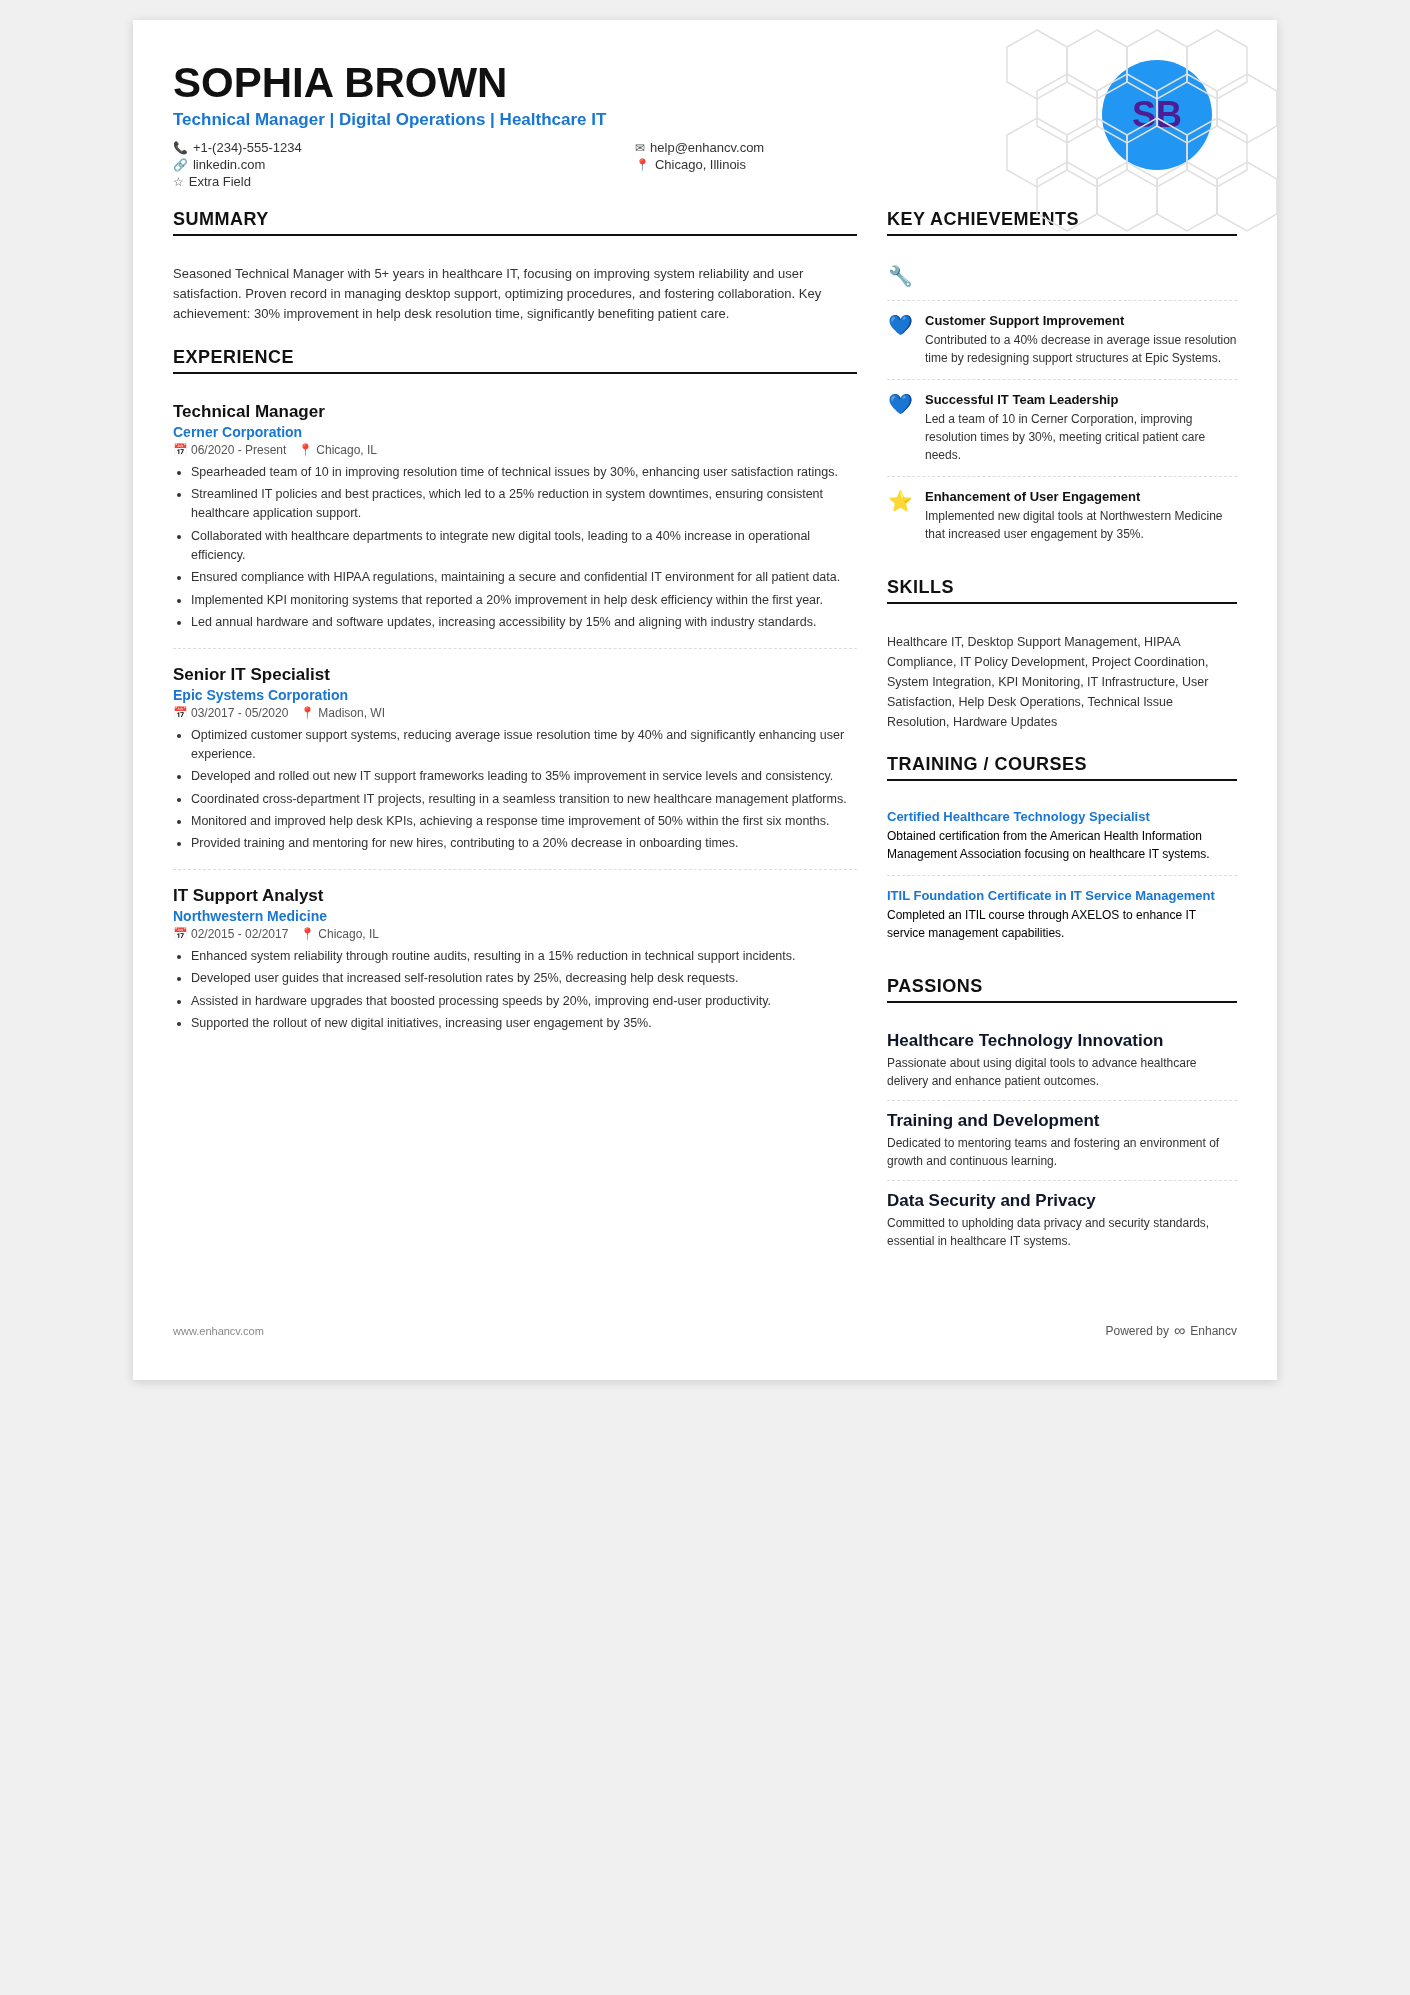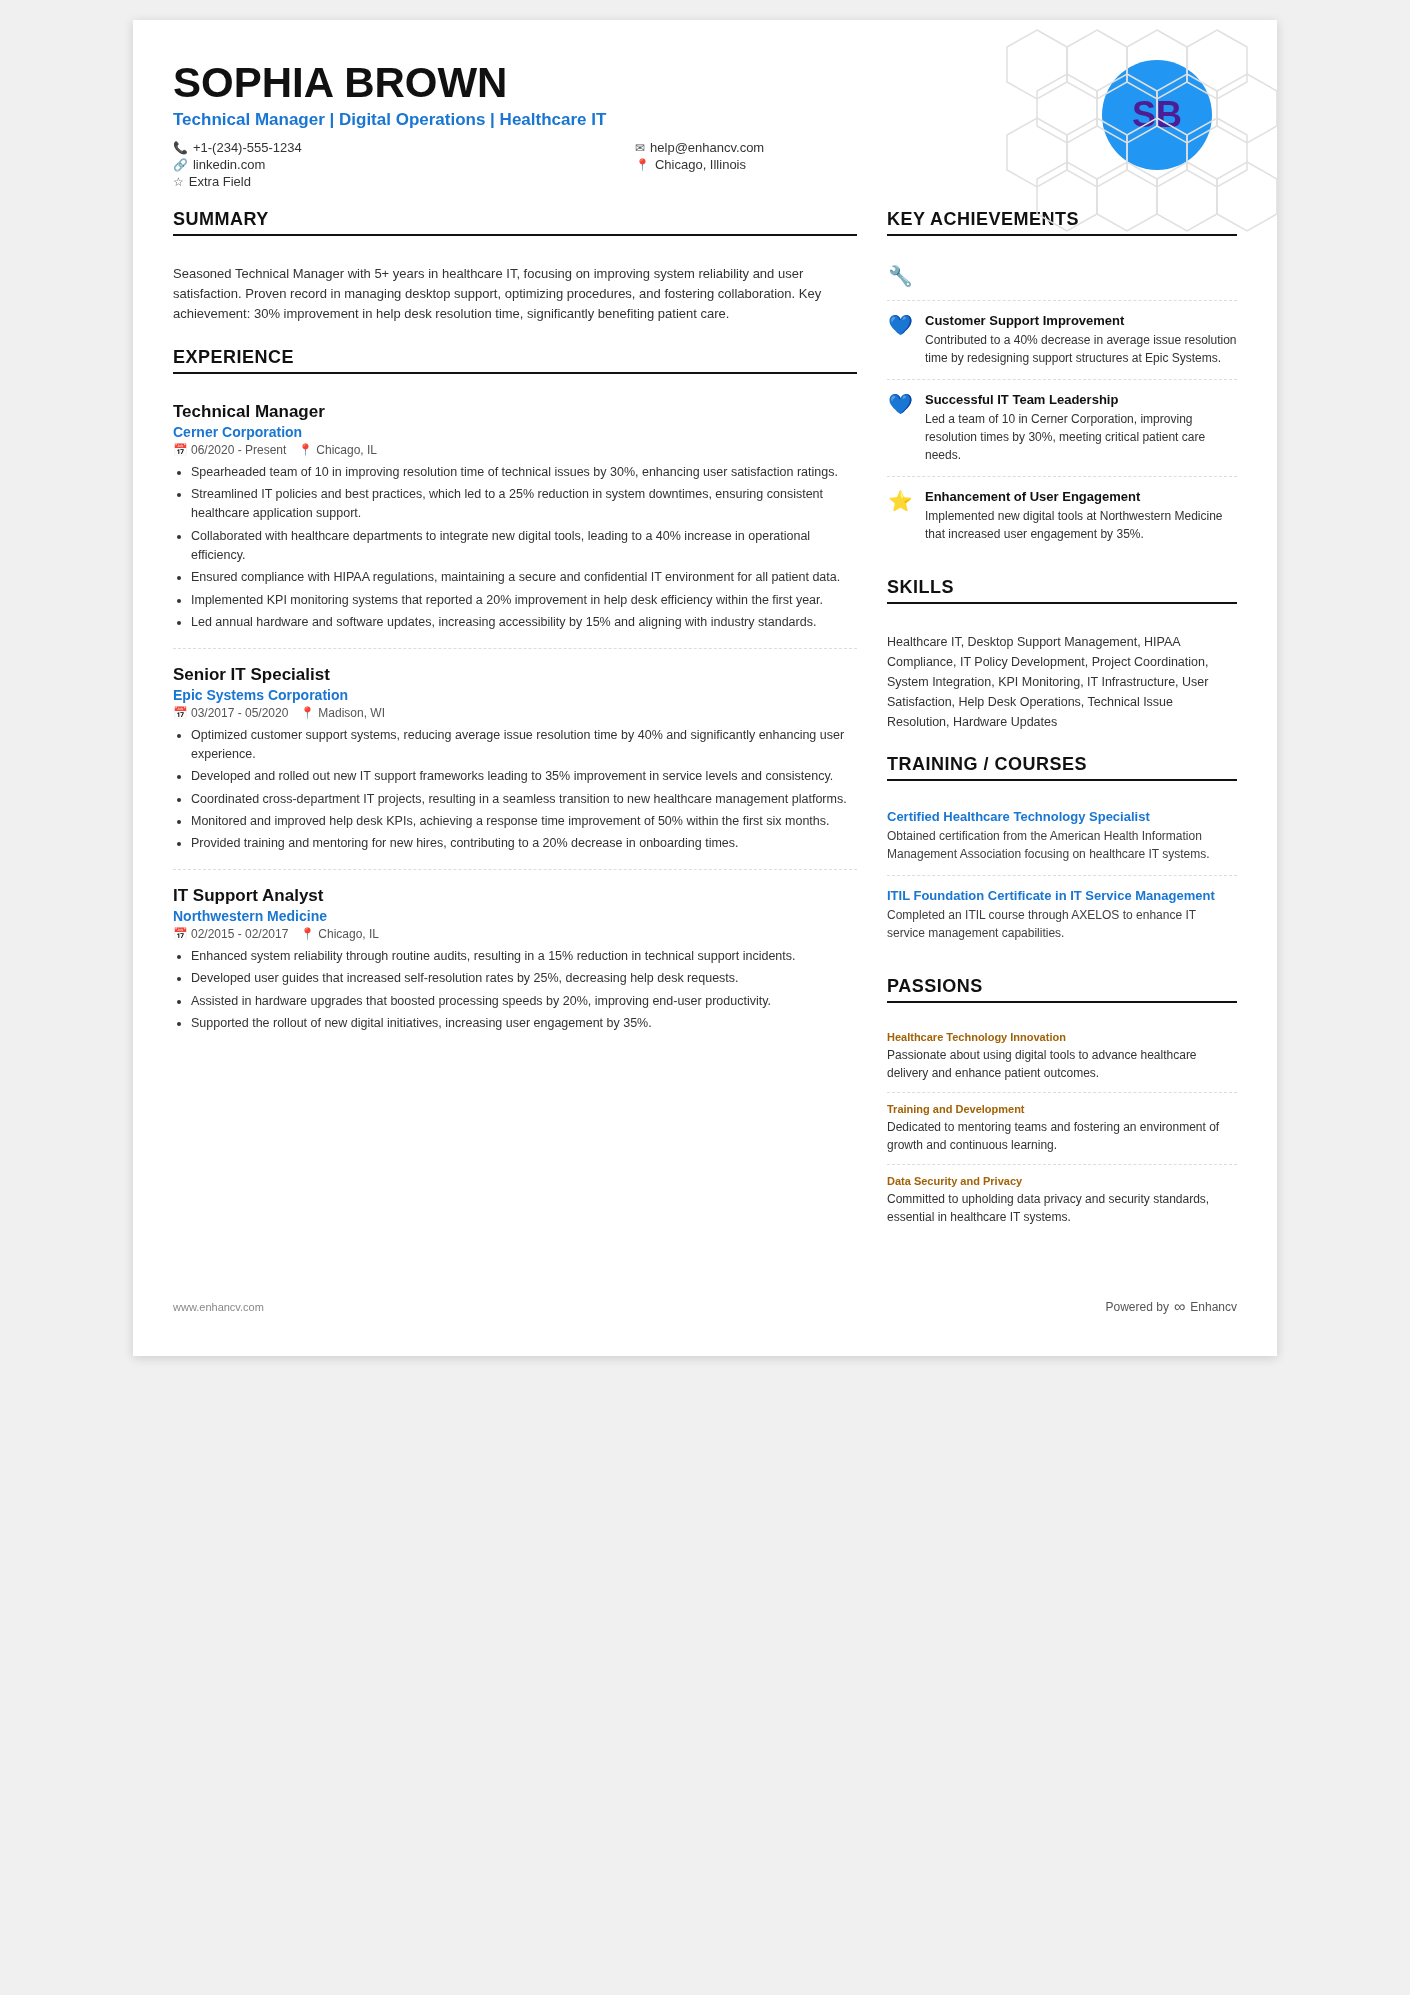--- a/index.html
+++ b/index.html
@@ -205,36 +205,36 @@
       border-bottom: none;
     }
     .course-title {
       font-size: 13px;
       font-weight: 700;
       color: #1976D2;
       margin-bottom: 3px;
     }
     .course-text {
       font-size: 12px;
-      color: #404040;
+      color: #000000;
       line-height: 1.5;
     }
     
     .passion-item {
       margin-bottom: 10px;
       padding-bottom: 10px;
       border-bottom: 1px dashed #ddd;
     }
     .passion-item:last-child {
       border-bottom: none;
     }
     .passion-title {
-      font-size: 11px;
-      font-weight: 700;
-      color: #a16207;
+      font-size: 17px;
+      font-weight: 700;
+      color: #0f172a;
       margin-bottom: 3px;
     }
     .passion-text {
       font-size: 12px;
       color: #333;
       line-height: 1.5;
     }
     
     .footer {
       display: flex;

